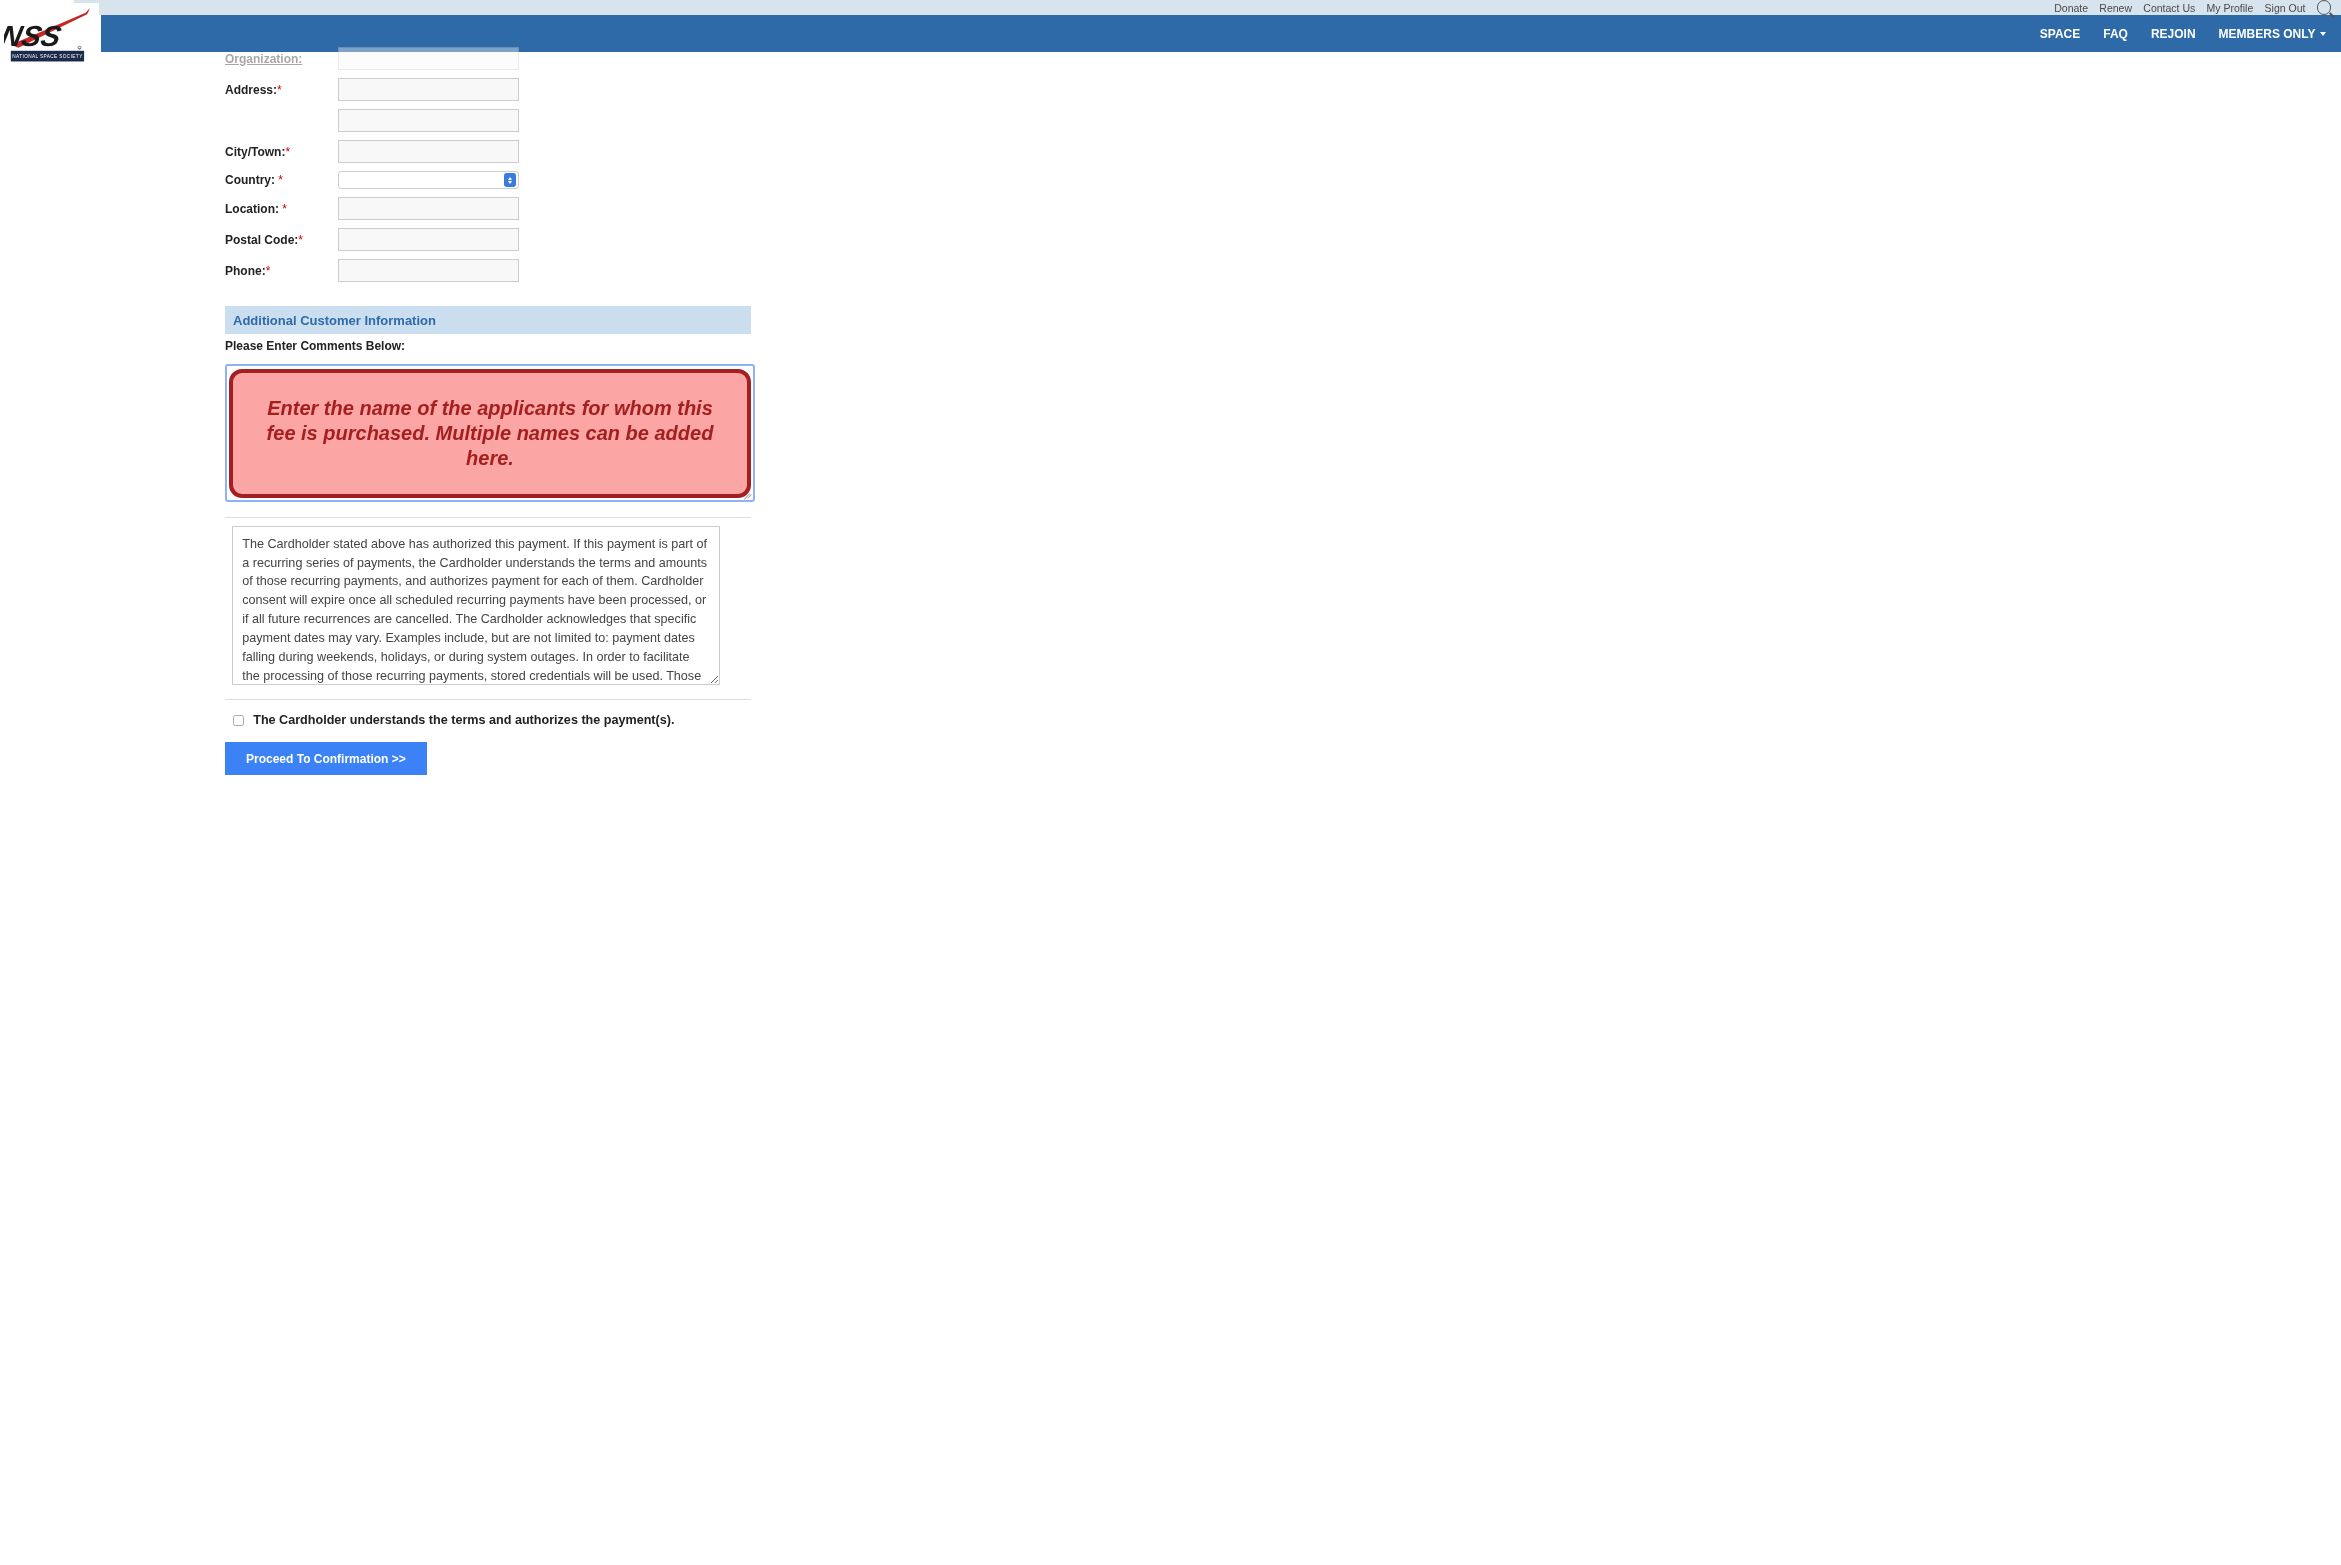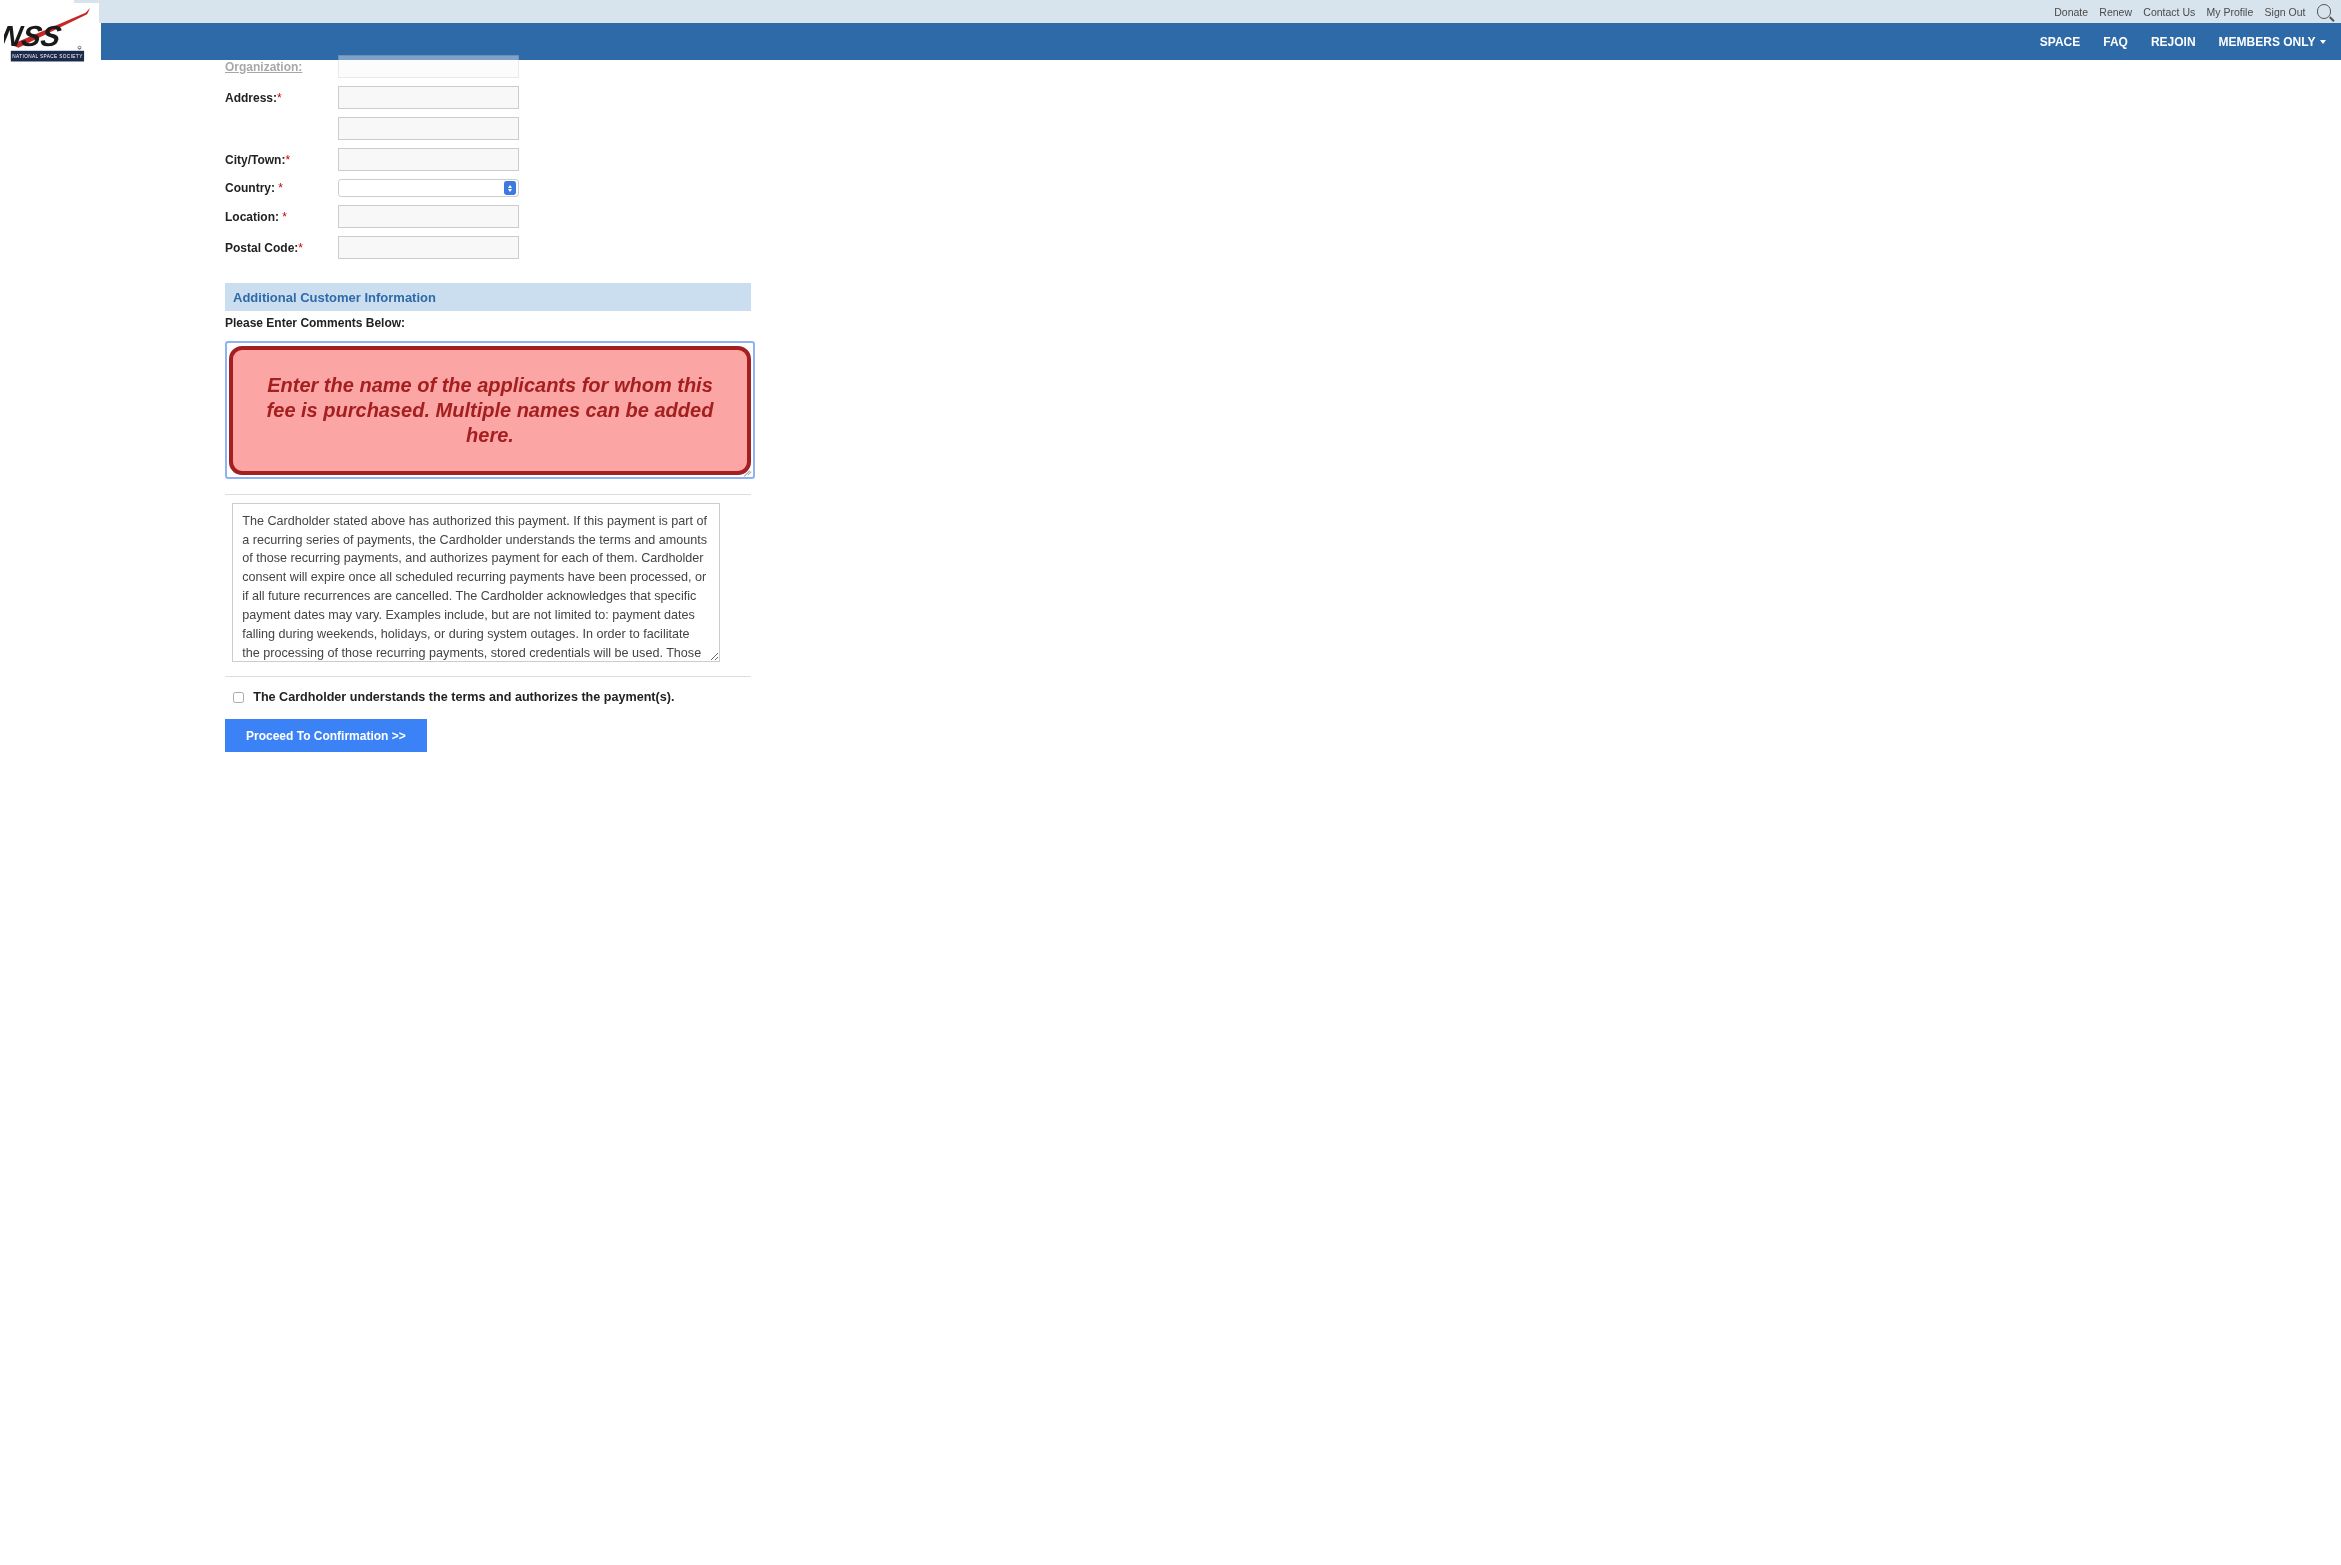--- a/index.html
+++ b/index.html
@@ -1,19 +1,19 @@
 <!DOCTYPE html>
 <html style="font-size:13px"><head>
 <meta charset="utf-8">
 <style>
   * { box-sizing: border-box; margin: 0; padding: 0; }
   body { font-family: Arial, Helvetica, sans-serif; background: #fff; color: #222; }
   
   .top-strip {
-    height: 23px;
+    height: 15px;
     background: #d7e3ed;
     display: flex;
     justify-content: flex-end;
     align-items: center;
     padding-right: 9.7px;
     gap: 11.3px;
     font-size: 10.5px;
     color: #4a4a4a;
     margin-left: 74px;
   }
@@ -244,20 +244,24 @@
   <div class="form-row">
     <div class="form-label"><span>Location: </span><span class="req">*</span></div>
     <input class="text-input" style="">
   </div>
 
   <div class="form-row">
     <div class="form-label"><span>Postal Code:</span><span class="req">*</span></div>
     <input class="text-input" style="">
   </div>
 
+  <div class="form-row">
+    <div class="form-label"><span>Phone:</span><span class="req">*</span></div>
+    <input class="text-input" style="">
+  </div>
 
 
   <div class="section-header">Additional Customer Information</div>
   <div class="comments-label">Please Enter Comments Below:</div>
 
   <div class="callout-box">
     <div class="callout-inner">
       <div class="callout-text">Enter the name of the applicants for whom this fee is purchased. Multiple names can be added here.</div>
     </div>
     <div class="resize-handle"></div>

